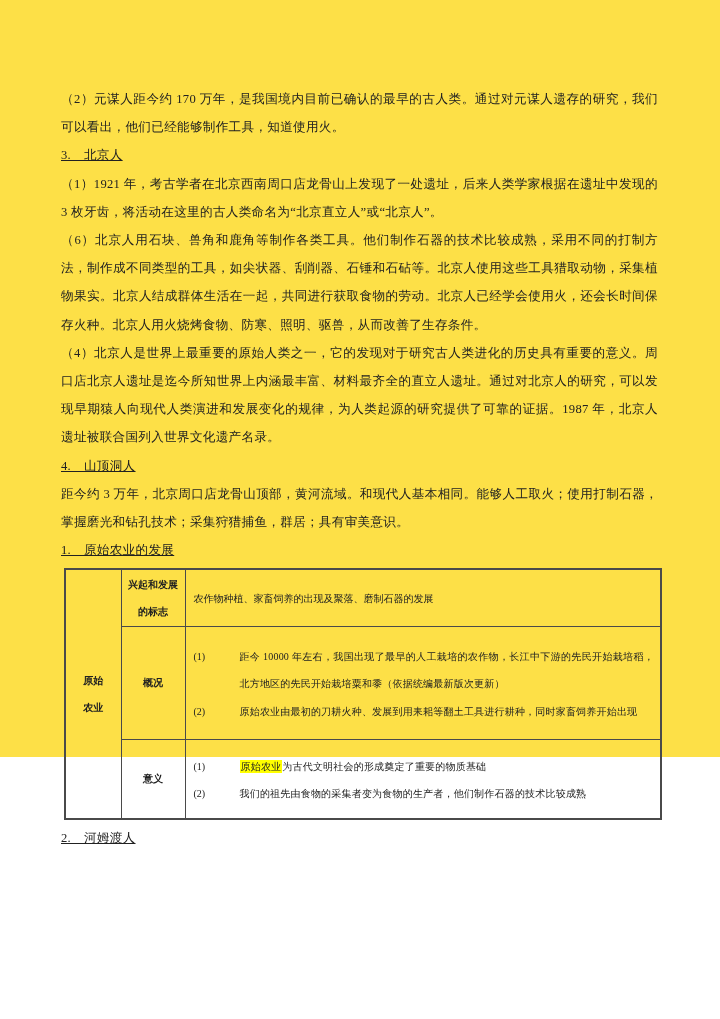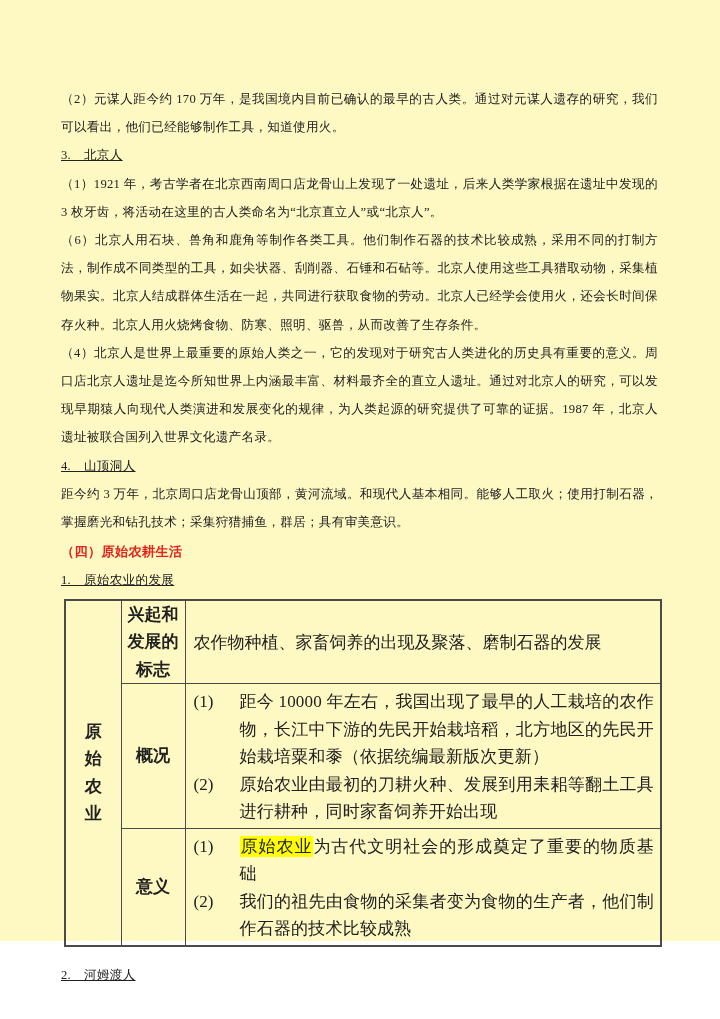--- a/index.html
+++ b/index.html
@@ -9,21 +9,21 @@
     --text:#212121;
   }
   *{box-sizing:border-box;margin:0;padding:0;}
   html,body{background:#fff;}
   body{
     width:720px;height:1019px;overflow:hidden;
     font-family:"Liberation Serif","DejaVu Serif",serif;
     color:var(--text);
   }
   .page{
-    position:relative;width:720px;height:941px;background:#fef9c3;
+    position:relative;width:720px;height:757px;background:#fde047;
   }
   .content{
     position:absolute;left:61px;top:85px;width:597px;
     font-size:12.6px;line-height:28.2px;
   }
   p.para{
     text-align:justify;
     text-justify:inter-ideograph;
     letter-spacing:0.3px;
   }
@@ -37,21 +37,21 @@
   table.agri-table{
     border-collapse:collapse;
     table-layout:fixed;
     width:598px;
     margin:4px 0 0 3px;
     border:2px solid var(--border);
   }
   table.agri-table td{
     border:1px solid var(--border);
     vertical-align:middle;
-    font-size:17px;
+    font-size:10px;
     line-height:27.5px;
   }
   td.c-group{
     width:56px;
     font-weight:bold;
     text-align:center;
     padding:0 14px;
     line-height:29px;
   }
   td.c-label{
@@ -78,36 +78,35 @@
     text-align:justify;
     text-justify:inter-ideograph;
     letter-spacing:0.2px;
     margin-left:20px;
   }
   mark.hl{
     background:var(--highlight);
     color:inherit;
     padding:1px 1px;
   }
-  .after-table{margin-top:14px;}
+  .after-table{margin-top:4px;}
 </style>
 </head>
 <body>
 
 <div class="page">
   <div class="content">
 
     <p class="para">（2）元谋人距今约 170 万年，是我国境内目前已确认的最早的古人类。通过对元谋人遗存的研究，我们可以看出，他们已经能够制作工具，知道使用火。</p>
     <p class="para nolist">3.　北京人</p>
     <p class="para">（1）1921 年，考古学者在北京西南周口店龙骨山上发现了一处遗址，后来人类学家根据在遗址中发现的 3 枚牙齿，将活动在这里的古人类命名为“北京直立人”或“北京人”。</p>
     <p class="para">（6）北京人用石块、兽角和鹿角等制作各类工具。他们制作石器的技术比较成熟，采用不同的打制方法，制作成不同类型的工具，如尖状器、刮削器、石锤和石砧等。北京人使用这些工具猎取动物，采集植物果实。北京人结成群体生活在一起，共同进行获取食物的劳动。北京人已经学会使用火，还会长时间保存火种。北京人用火烧烤食物、防寒、照明、驱兽，从而改善了生存条件。</p>
     <p class="para">（4）北京人是世界上最重要的原始人类之一，它的发现对于研究古人类进化的历史具有重要的意义。周口店北京人遗址是迄今所知世界上内涵最丰富、材料最齐全的直立人遗址。通过对北京人的研究，可以发现早期猿人向现代人类演进和发展变化的规律，为人类起源的研究提供了可靠的证据。1987 年，北京人遗址被联合国列入世界文化遗产名录。</p>
     <p class="para nolist">4.　山顶洞人</p>
     <p class="para">距今约 3 万年，北京周口店龙骨山顶部，黄河流域。和现代人基本相同。能够人工取火；使用打制石器，掌握磨光和钻孔技术；采集狩猎捕鱼，群居；具有审美意识。</p>
-    <p class="para red-heading">（四）原始农耕生活</p>
     <p class="para nolist">1.　原始农业的发展</p>
 
     <table class="agri-table">
       <colgroup>
         <col style="width:56px">
         <col style="width:64px">
         <col>
       </colgroup>
       <tbody>
         <tr class="r1">

